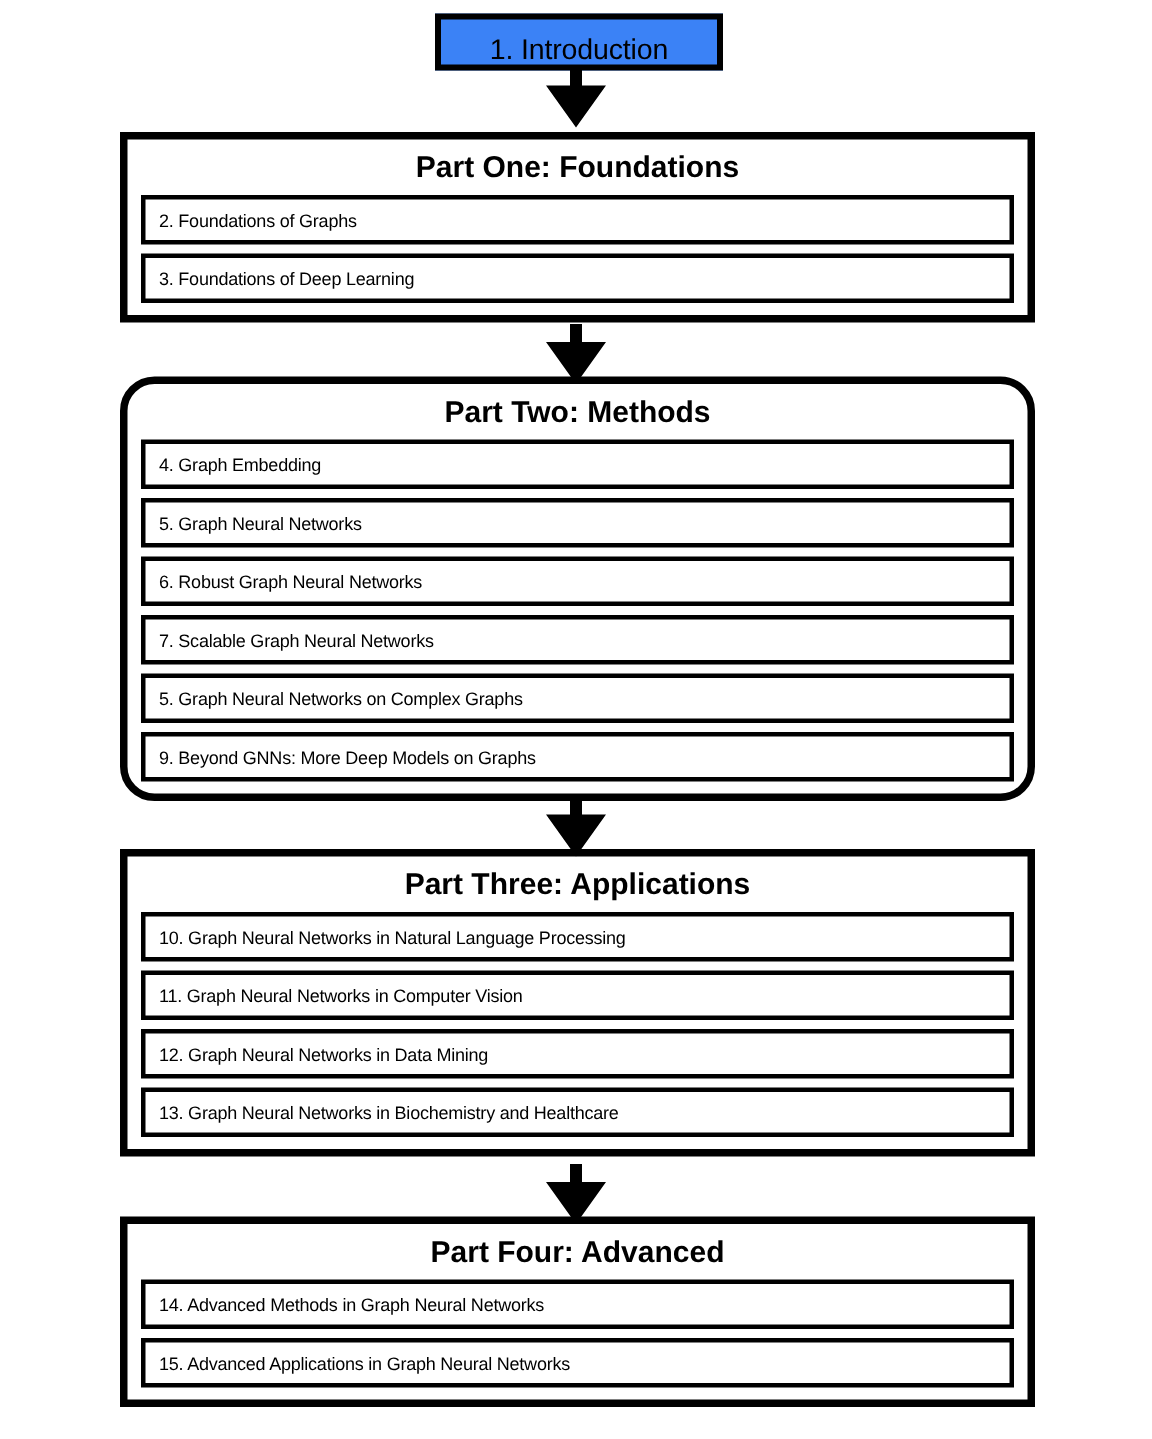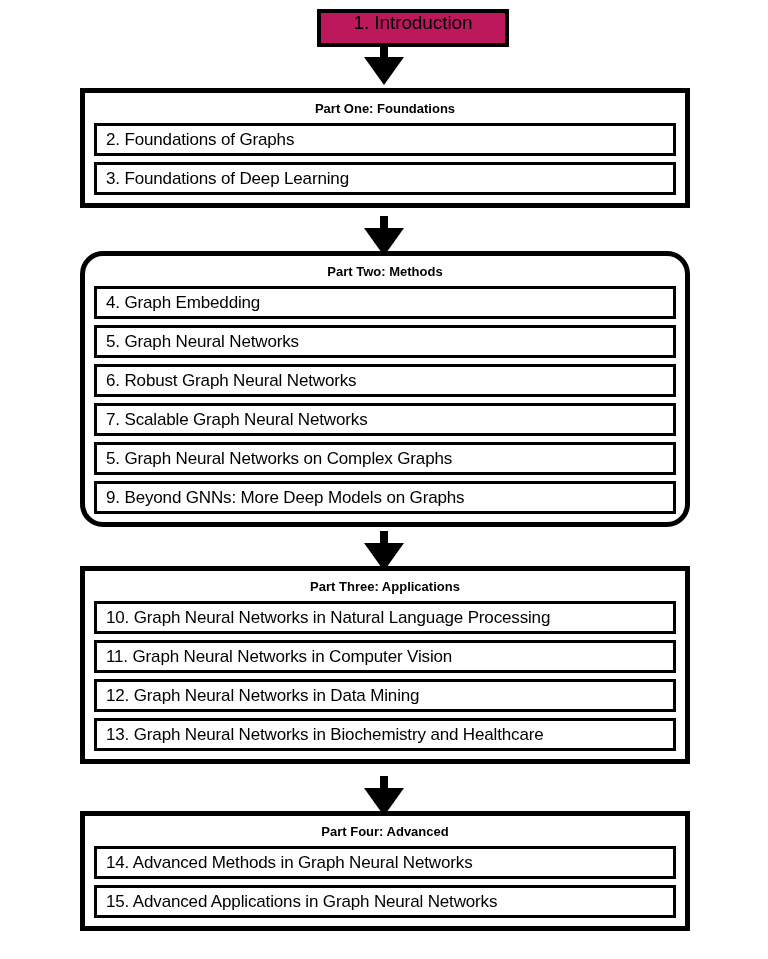--- a/index.html
+++ b/index.html
@@ -23,46 +23,45 @@
 
   
   .intro-box {
     position: absolute;
     left: 290px;
     top: 9px;
     width: 192px;
     height: 38px;
     box-sizing: border-box;
     border: 4px solid #000;
-    background: #be185d;
+    background: #3b82f6;
     display: flex;
-    align-items: flex-start;
+    align-items: flex-end;
     justify-content: center;
-    margin-left: 27px;
   }
   .intro-label {
     font-size: 19px;
     line-height: 1;
     letter-spacing: -0.1px;
     white-space: nowrap;
   }
 
   
   .part-box {
     position: absolute;
     left: 80px;
     width: 610px;
     box-sizing: border-box;
     border: 5px solid #000;
     background: #fff;
   }
   .part-title {
     text-align: center;
     font-weight: bold;
-    font-size: 13px;
+    font-size: 20px;
     line-height: 1;
     padding-top: 9px;
     padding-bottom: 8px;
     white-space: nowrap;
   }
   .chapters {
     padding: 0 9px 8px 9px;
   }
   .chapter-box {
     box-sizing: border-box;
@@ -70,21 +69,21 @@
     border: 3px solid #000;
     background: #fff;
     display: flex;
     align-items: center;
     margin-bottom: 6px;
   }
   .chapter-box:last-child {
     margin-bottom: 0;
   }
   .chapter-label {
-    font-size: 17px;
+    font-size: 12px;
     line-height: 1;
     padding-left: 9px;
     white-space: nowrap;
     letter-spacing: -0.15px;
   }
 
   
   .arrow {
     position: absolute;
     left: 50%;

